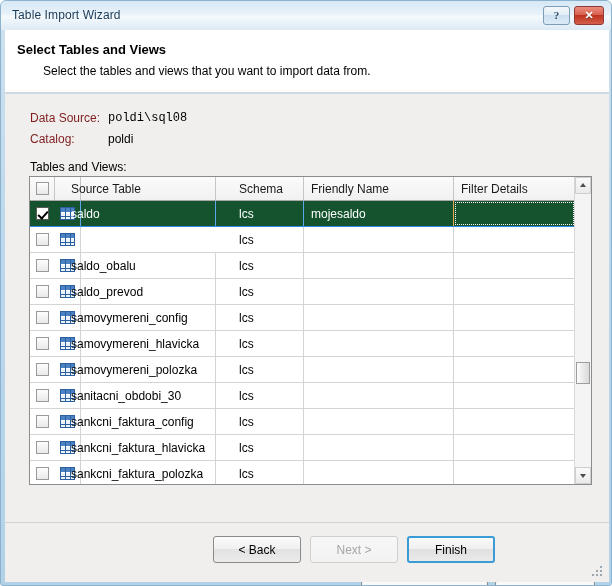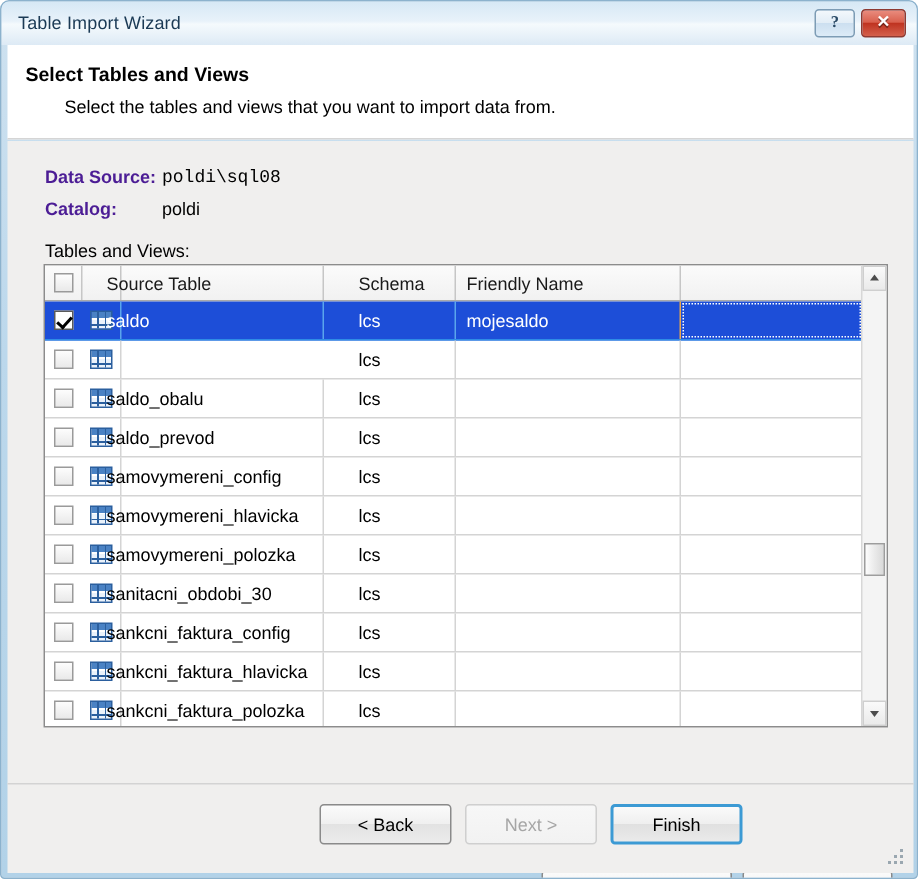--- a/index.html
+++ b/index.html
@@ -104,22 +104,22 @@
     left: 4px; top: 93px;
     width: 604px;
     height: 428px;
     background: #f0efee;
     box-sizing: border-box;
   }
 
   .meta-label {
     position: absolute;
     font-size: 12px;
-    font-weight: bold;
-    color: #4c1d95;
+    font-weight: normal;
+    color: #7f1d1d;
     white-space: nowrap;
   }
   .meta-value {
     position: absolute;
     font-size: 12px;
     color: #000;
     white-space: nowrap;
   }
   #lbl-datasource { left: 25px; top: 17px; }
   #val-datasource { left: 103px; top: 17px; font-family: Liberation Mono, monospace; }
@@ -238,21 +238,21 @@
     border: 1px solid #2b5f9e;
     background:
       linear-gradient(to right, transparent 4px, #2b5f9e 4px, #2b5f9e 5px, transparent 5px),
       linear-gradient(to right, transparent 9px, #2b5f9e 9px, #2b5f9e 10px, transparent 10px),
       linear-gradient(to bottom, #4a82c4 0px, #4a82c4 4px, #ffffff 4px, #ffffff 5px, #eaf2fb 5px, #eaf2fb 8px, #2b5f9e 8px, #2b5f9e 9px, #eaf2fb 9px);
   }
   .c-icon { justify-content: center; }
 
   
   .grid-row.selected {
-    background: #1d4ed8;
+    background: #14532d;
     border-bottom: 1px solid #2e8ce6;
   }
   .grid-row.selected .cell {
     color: #ffffff;
     border-right-color: #5aa5ec;
   }
   .grid-row.selected .c-friend { border-right-color: #e8a54d; }
   .grid-row.selected .c-filter {
     outline: 1px dotted #ffffff;
     outline-offset: -2px;
@@ -412,20 +412,21 @@
       <div id="grid-inner">
 
         <div class="grid-row header">
           <div class="cell c-check">
             <div id="selectall-box"></div>
           </div>
           <div class="cell c-icon"></div>
           <div class="cell c-source">Source Table</div>
           <div class="cell c-schema">Schema</div>
           <div class="cell c-friend">Friendly Name</div>
+          <div class="cell c-filter">Filter Details</div>
         </div>
 
         <div id="grid-rows">
             <div class="grid-row selected">
               <div class="cell c-check">
                 <div class="chk checked"></div>
               </div>
               <div class="cell c-icon">
                 <div class="tbl-icon"></div>
               </div>

